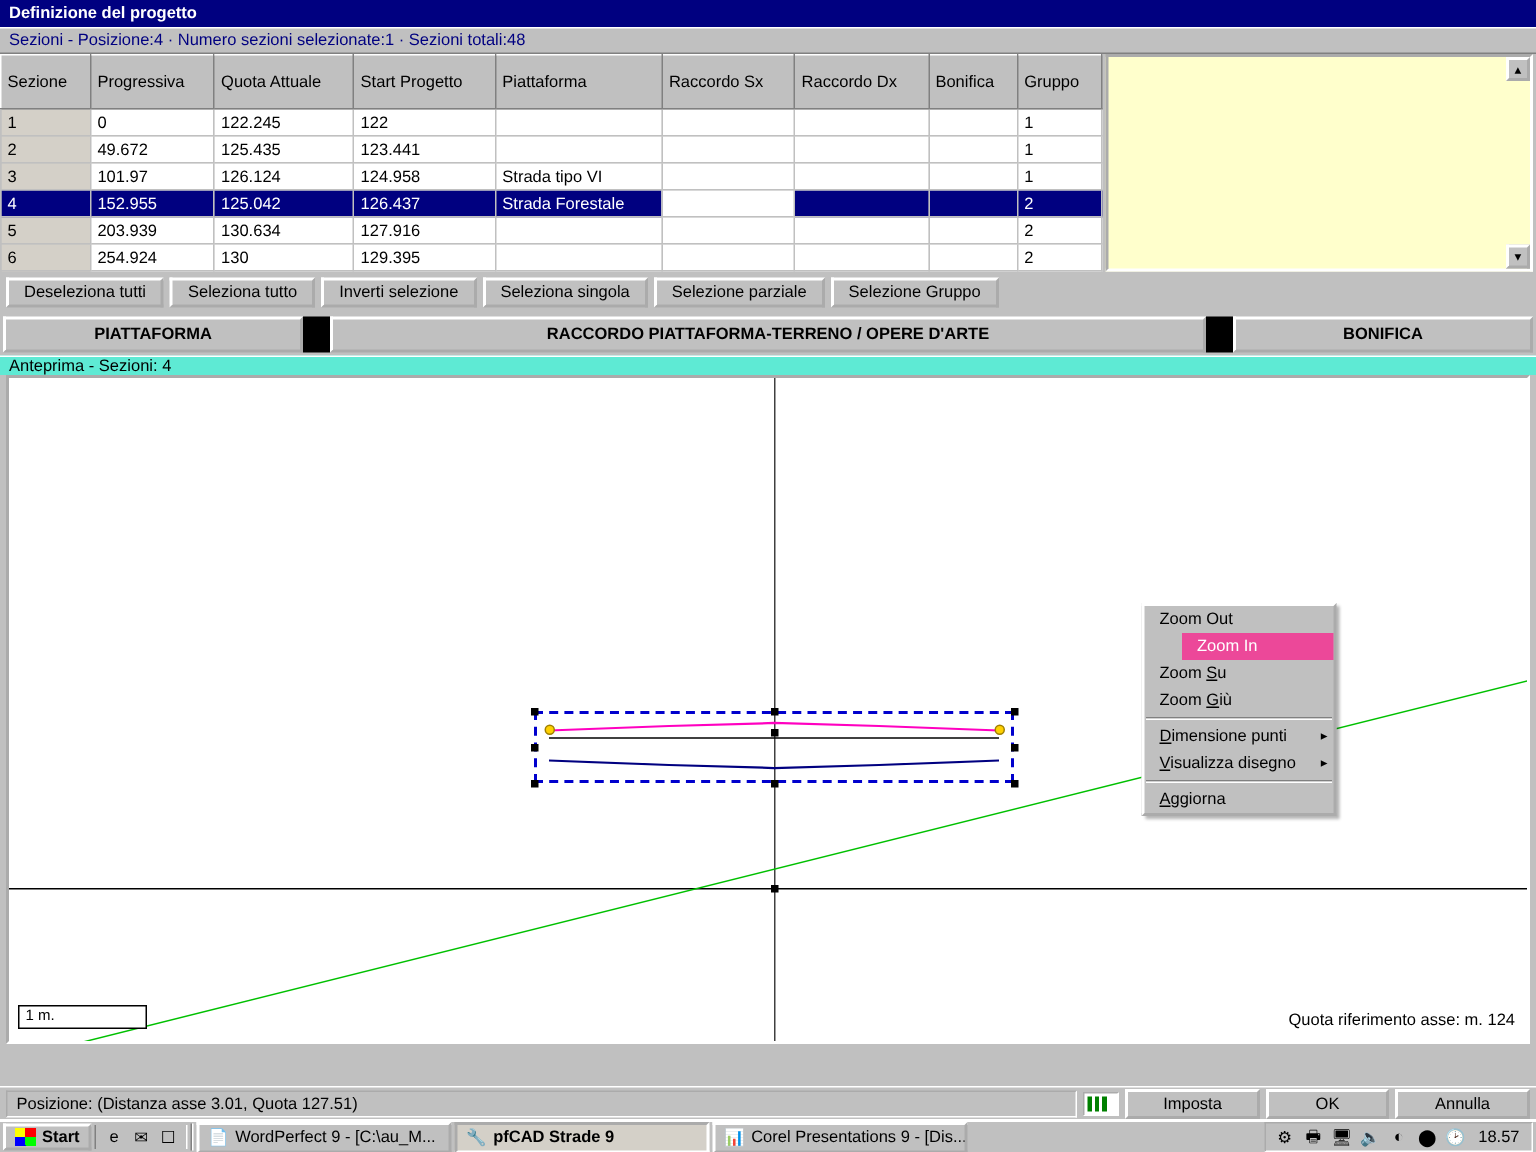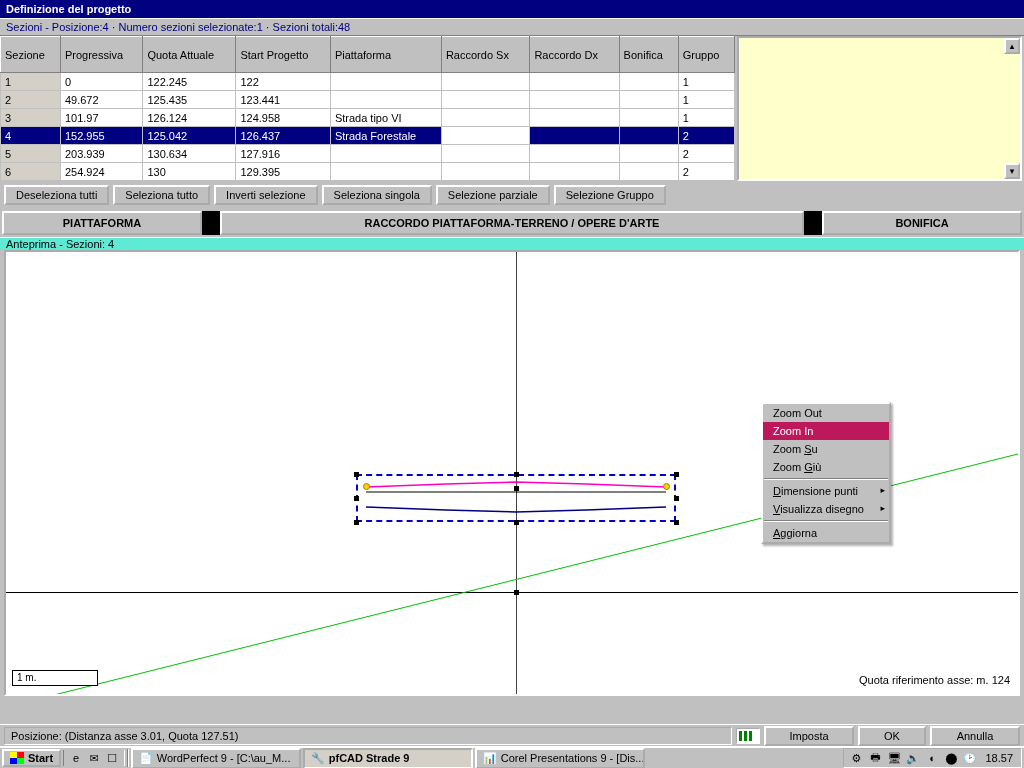--- a/index.html
+++ b/index.html
@@ -24,21 +24,21 @@
 .chart { background: #fff; border: 2px inset #fff; height: 446px; margin: 0 4px; position: relative; overflow:hidden;}
 .axis-v { position:absolute; left:510px; top:0; width:1px; height:100%; background:#404040; }
 .axis-h { position:absolute; top:340px; left:0; width:100%; height:1px; background:#000; }
 .axis-pt { position:absolute; width:5px; height:5px; background:#000; border-radius:0; transform:translate(-2px,-2px);}
 .selbox { position:absolute; border:2px dashed #0000cd; }
 .handle { position:absolute; width:5px; height:5px; background:#000; transform:translate(-2px,-2px);}
 .scalebox { position:absolute; left:6px; bottom:8px; width:86px; height:16px; border:1px solid #000; background:#fff; font-size:10px; padding:1px 4px; }
 .reflabel { position:absolute; right:8px; bottom:8px; }
 .ctxmenu { position:absolute; background:#c0c0c0; border:2px outset #fff; width:130px; font-size:11px; box-shadow:2px 2px 2px rgba(0,0,0,.3);}
 .ctxmenu .mi { padding:3px 18px 3px 10px; position:relative; }
-.ctxmenu .mi.hl { background:#be185d; color:#fff;}
+.ctxmenu .mi.hl { background:#ec4899; color:#fff;margin-left:25px;}
 .ctxmenu .mi.sub::after { content:"▸"; position:absolute; right:4px; font-size:9px;}
 .ctxmenu hr { border:none; border-top:1px solid #808080; border-bottom:1px solid #fff; margin:2px 1px;}
 .u { text-decoration: underline; }
 .statusbar { position:absolute; bottom:22px; left:0; right:0; height:22px; background:#c0c0c0; border-top:1px solid #fff; display:flex; align-items:center; padding:0 4px; gap:4px;}
 .statuscell { border:1px inset #fff; padding:2px 6px; flex:0 0 auto; }
 .pbar { width:24px; height:16px; border:1px inset #fff; background:#fff; display:inline-block; position:relative;}
 .pbar::before { content:""; position:absolute; inset:2px; background:repeating-linear-gradient(to right,#008000 0 3px,transparent 3px 5px); width:70%;}
 .taskbar { position:absolute; bottom:0; left:0; right:0; height:22px; background:#c0c0c0; border-top:2px solid #fff; display:flex; align-items:center; padding:0 2px; gap:2px;}
 .startbtn { border:2px outset #fff; padding:1px 6px; display:flex; align-items:center; gap:4px; font-weight:bold;}
 .winflag { width:14px; height:12px; background:conic-gradient(#f00 0 25%,#0f0 0 50%,#00f 0 75%,#ff0 0 100%); display:inline-block;}
@@ -204,21 +204,21 @@
     <div class="mi sub"><span class="u">V</span>isualizza disegno</div>
     <hr>
     <div class="mi"><span class="u">A</span>ggiorna</div>
   </div>
 </div>
 
 <div class="statusbar">
   <div class="statuscell" style="flex:1">Posizione: (Distanza asse 3.01, Quota 127.51)</div>
   <span class="pbar"></span>
   <button class="winbtn" style="width:90px">Imposta</button>
-  <button class="winbtn" style="width:68px">OK</button>
+  <button class="winbtn" style="width:82px">OK</button>
   <button class="winbtn" style="width:90px">Annulla</button>
 </div>
 
 <div class="taskbar">
   <div class="startbtn">
       <span class="winflag"></span>
       <span>Start</span>
     </div>
   <div class="qlaunch">
     <span class="qicon">e</span>

